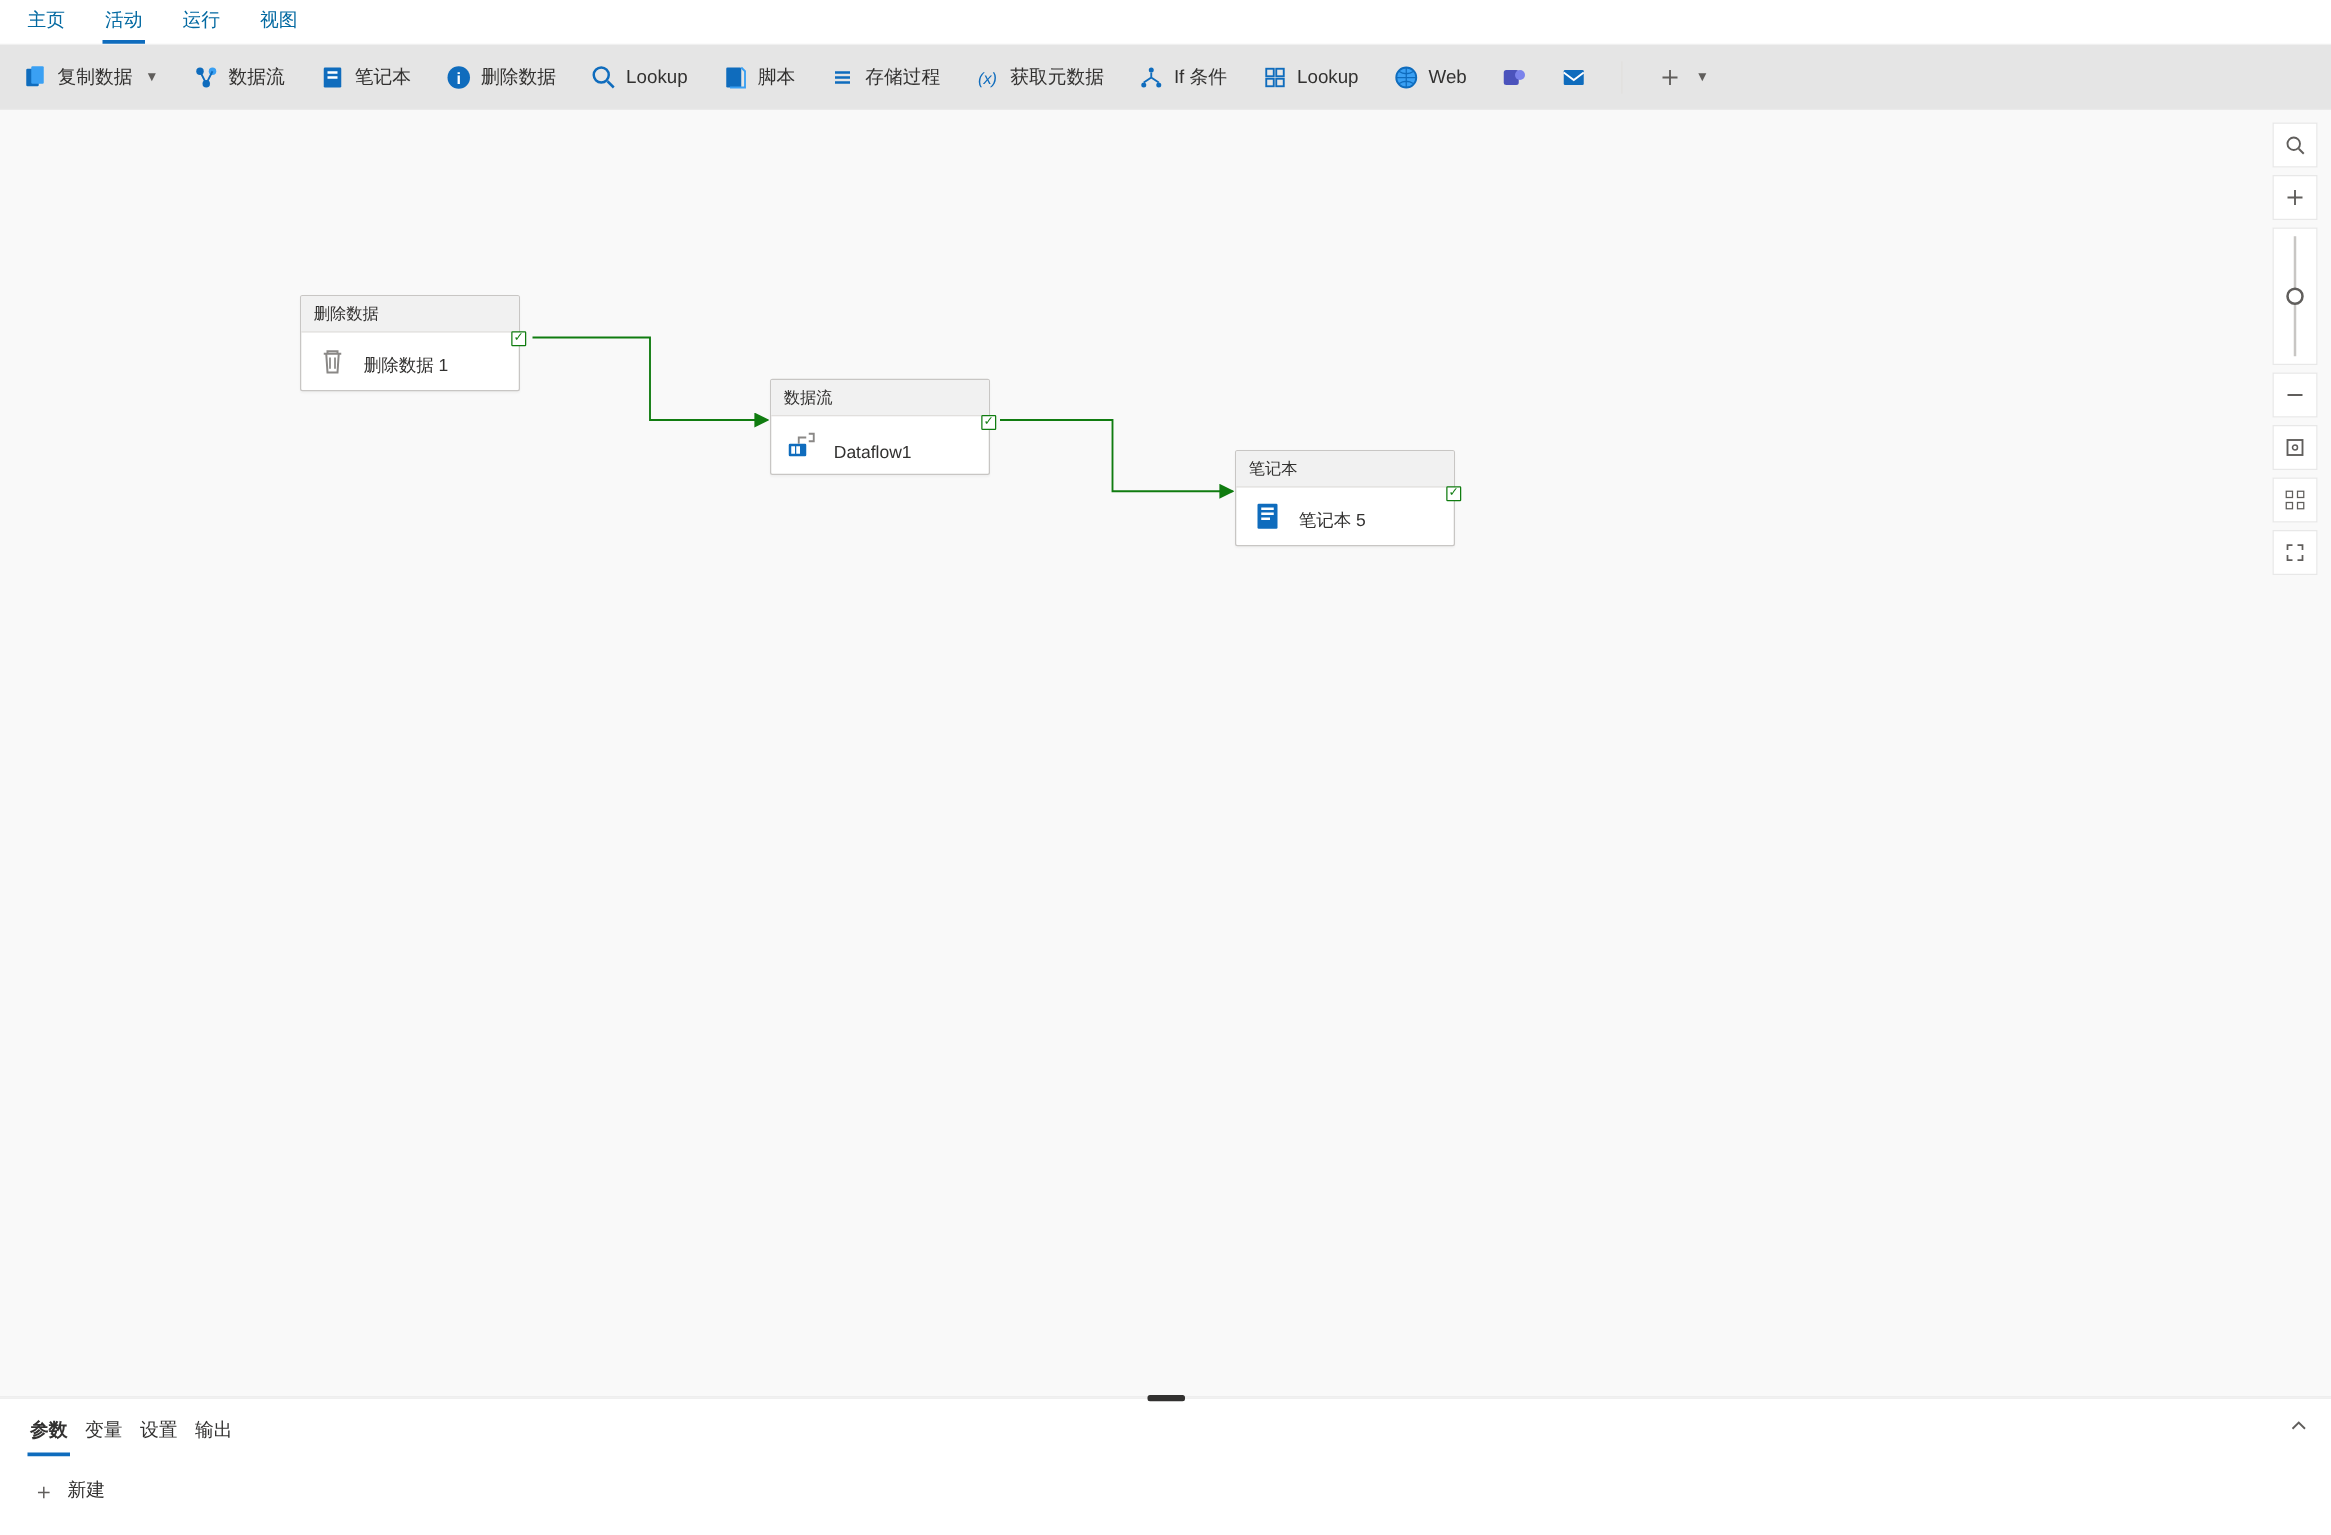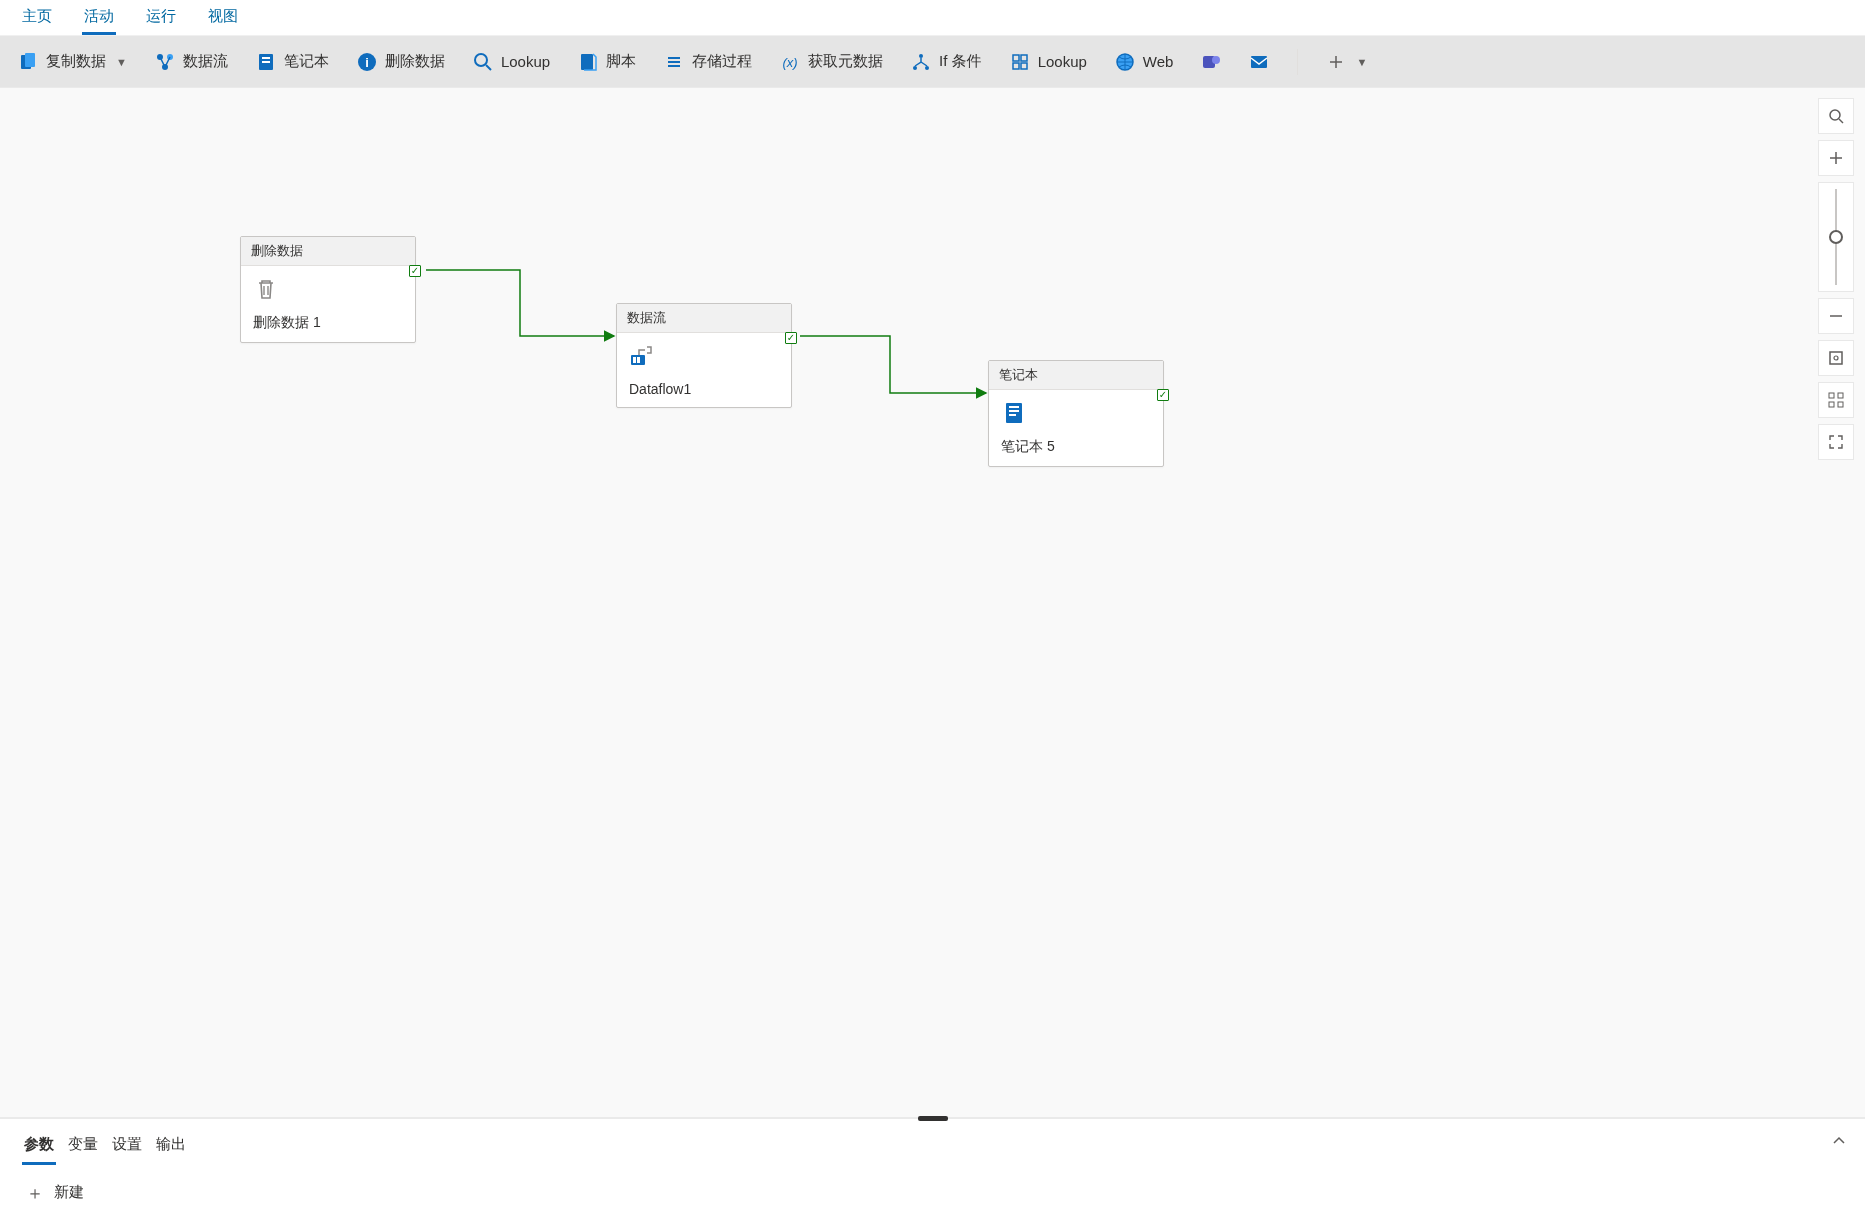--- a/index.html
+++ b/index.html
@@ -92,24 +92,23 @@
   }
   .activity-header {
     background: #f1f1f1;
     border-bottom: 1px solid #e1dfdd;
     padding: 5px 10px;
     font-size: 13px;
     color: #323130;
   }
   .activity-body {
     display: flex;
-    align-items: flex-start;
+    align-items: flex-end;
     gap: 12px;
     padding: 10px 12px;
-    flex-direction: column;
   }
   .activity-icon {
     width: 26px; height:26px; display:flex; align-items:center; justify-content:center;
   }
   .success-badge {
     position: absolute;
     right: -6px;
     top: 28px;
     width: 12px;
     height: 12px;

